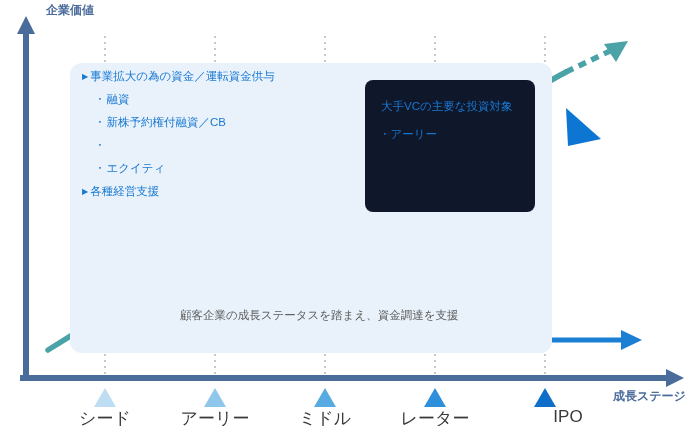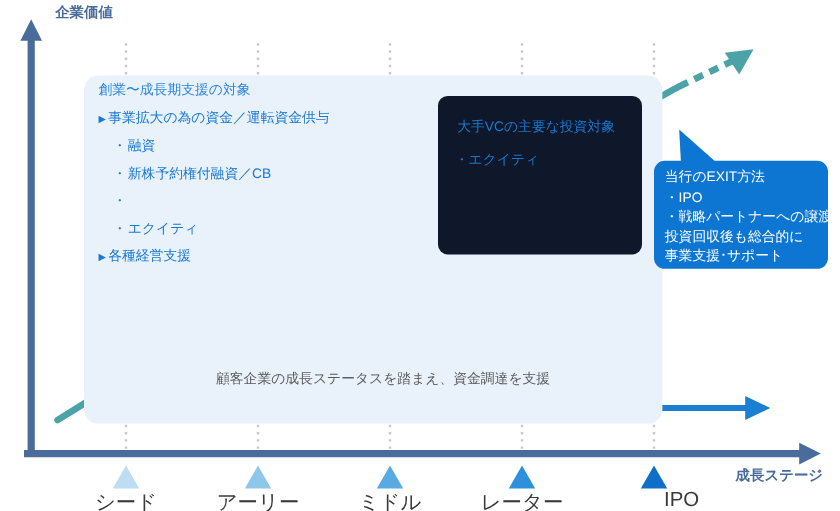--- a/index.html
+++ b/index.html
@@ -202,21 +202,20 @@
 
     <polygon points="566,108 601,139 568,146" fill="#0d76d3"></polygon>
   </svg>
 
   <div id="growth-panel"></div>
 
   <div class="axis-label" id="y-axis-label">企業価値</div>
   <div class="axis-label" id="x-axis-label">成長ステージ</div>
 
   <div id="early-stage-box">
-    <div class="box-title">創業〜成長期支援の対象</div>
 
     <div class="bullet-row lvl1">
       <span class="tri-marker">▶</span>
       <span class="bullet-text">事業拡大の為の資金／運転資金供与</span>
     </div>
 
     <div class="bullet-row lvl2">
       <span class="dot-marker">・</span>
       <span class="bullet-text">融資</span>
     </div>
@@ -236,30 +235,23 @@
     </div>
 
     <div class="bullet-row lvl1">
       <span class="tri-marker">▶</span>
       <span class="bullet-text">各種経営支援</span>
     </div>
   </div>
 
   <div id="vc-box">
     <div class="vc-line vc-title">大手VCの主要な投資対象</div>
-    <div class="vc-line vc-item">・エクイティ</div>
+    <div class="vc-line vc-item">・アーリー</div>
   </div>
 
-  <div id="exit-callout">
-    <div class="exit-line">当行のEXIT方法</div>
-    <div class="exit-line">・IPO</div>
-    <div class="exit-line">・戦略パートナーへの譲渡</div>
-    <div class="exit-line">投資回収後も総合的に</div>
-    <div class="exit-line">事業支援･サポート</div>
-  </div>
 
   <div id="support-caption">顧客企業の成長ステータスを踏まえ、資金調達を支援</div>
 
   <div class="stage-label" style="left:105px">シード</div>
   <div class="stage-label" style="left:215px">アーリー</div>
   <div class="stage-label" style="left:325px">ミドル</div>
   <div class="stage-label" style="left:435px">レーター</div>
   <div class="stage-label" style="left:568px">IPO</div>
 
 </div>

